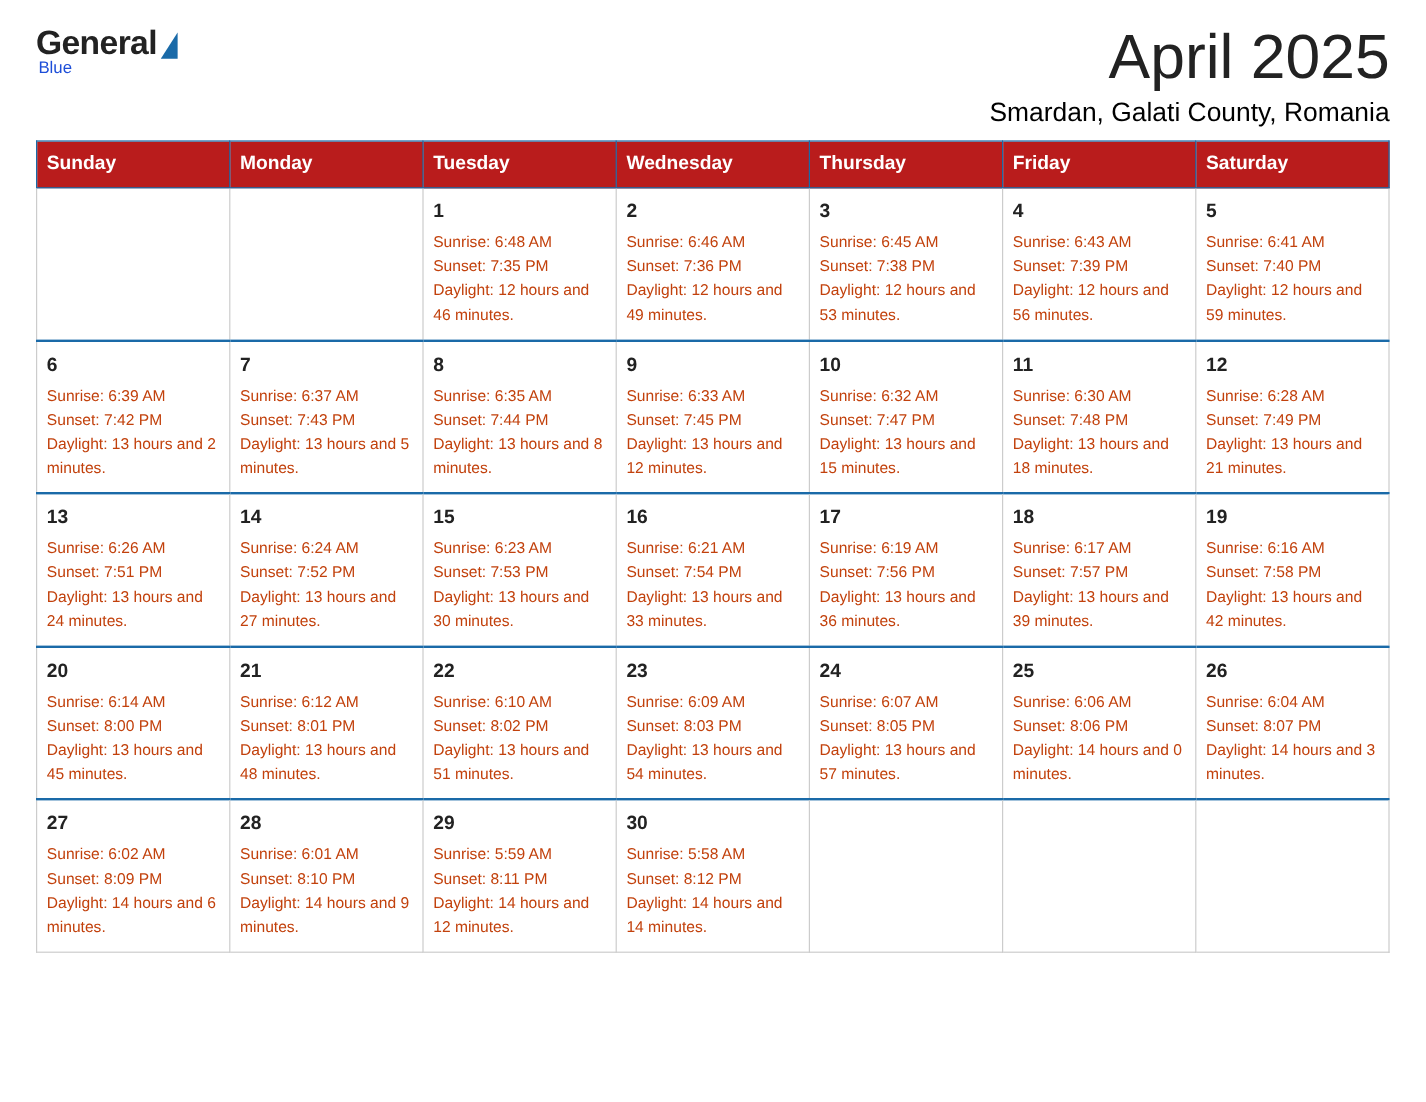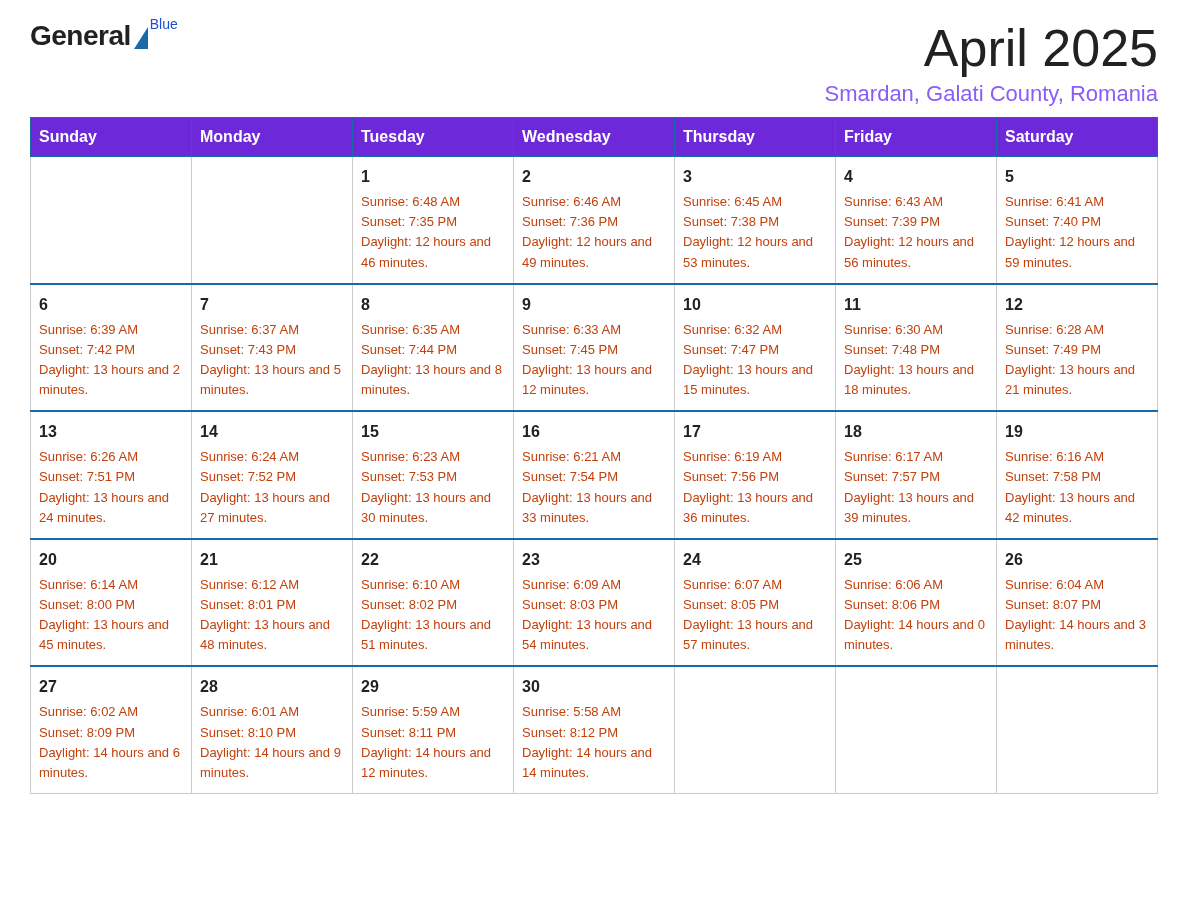--- a/index.html
+++ b/index.html
@@ -12,21 +12,21 @@
       padding: 20px 30px;
     }
     .header-section {
       display: flex;
       justify-content: space-between;
       align-items: flex-start;
       margin-bottom: 10px;
     }
     .logo {
       display: flex;
-      flex-direction: row;
+      flex-direction: column;
       align-items: flex-start;
     }
     .logo-top {
       display: flex;
       align-items: center;
     }
     .logo-general {
       font-size: 28px;
       font-weight: bold;
       color: #222;
@@ -53,30 +53,30 @@
       margin-left: 29px;
     }
     .month-year-title {
       font-size: 52px;
       font-weight: normal;
       color: #222;
       line-height: 1.1;
     }
     .location-subtitle {
       font-size: 22px;
-      color: #8b5cf6;
+      color: #000000;
       margin-top: 4px;
     }
     .calendar-table {
       width: 100%;
       border-collapse: collapse;
       margin-top: 8px;
     }
     .calendar-table th {
-      background-color: #6d28d9;
+      background-color: #b91c1c;
       color: #fff;
       font-size: 16px;
       font-weight: bold;
       padding: 10px 8px;
       text-align: left;
       border: 1px solid #1a6aa8;
     }
     .calendar-table td {
       vertical-align: top;
       padding: 8px 8px 10px 8px;

